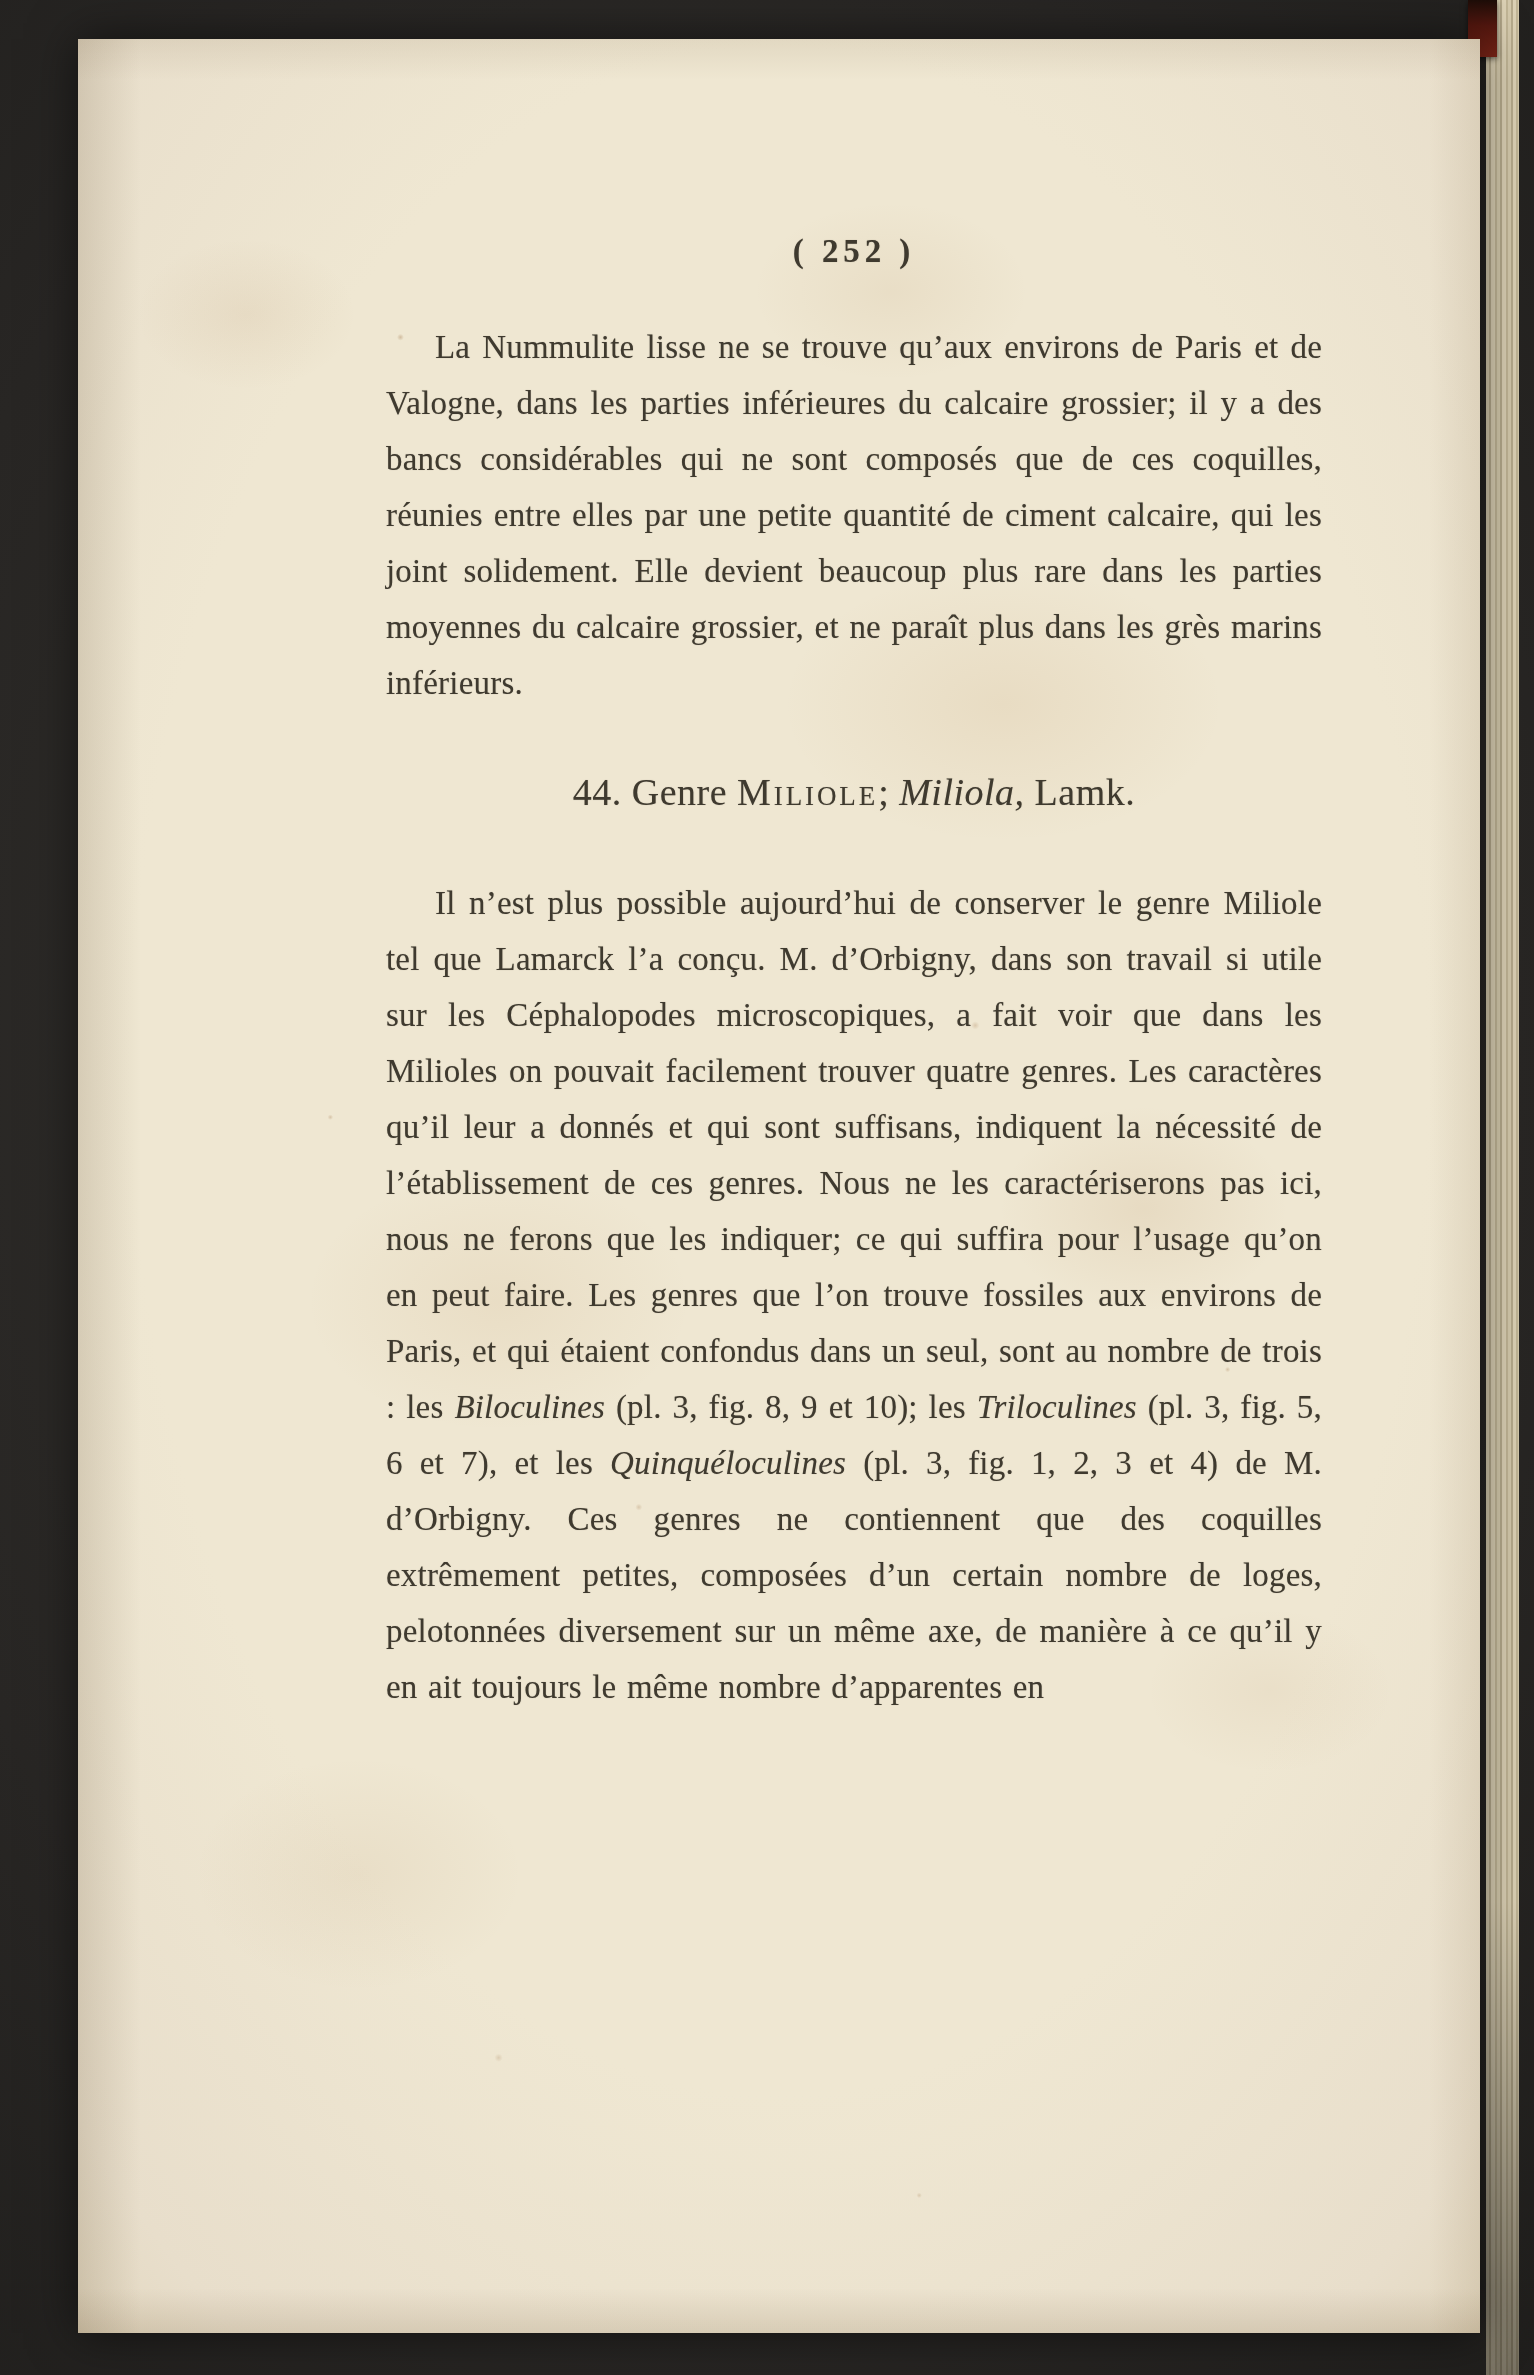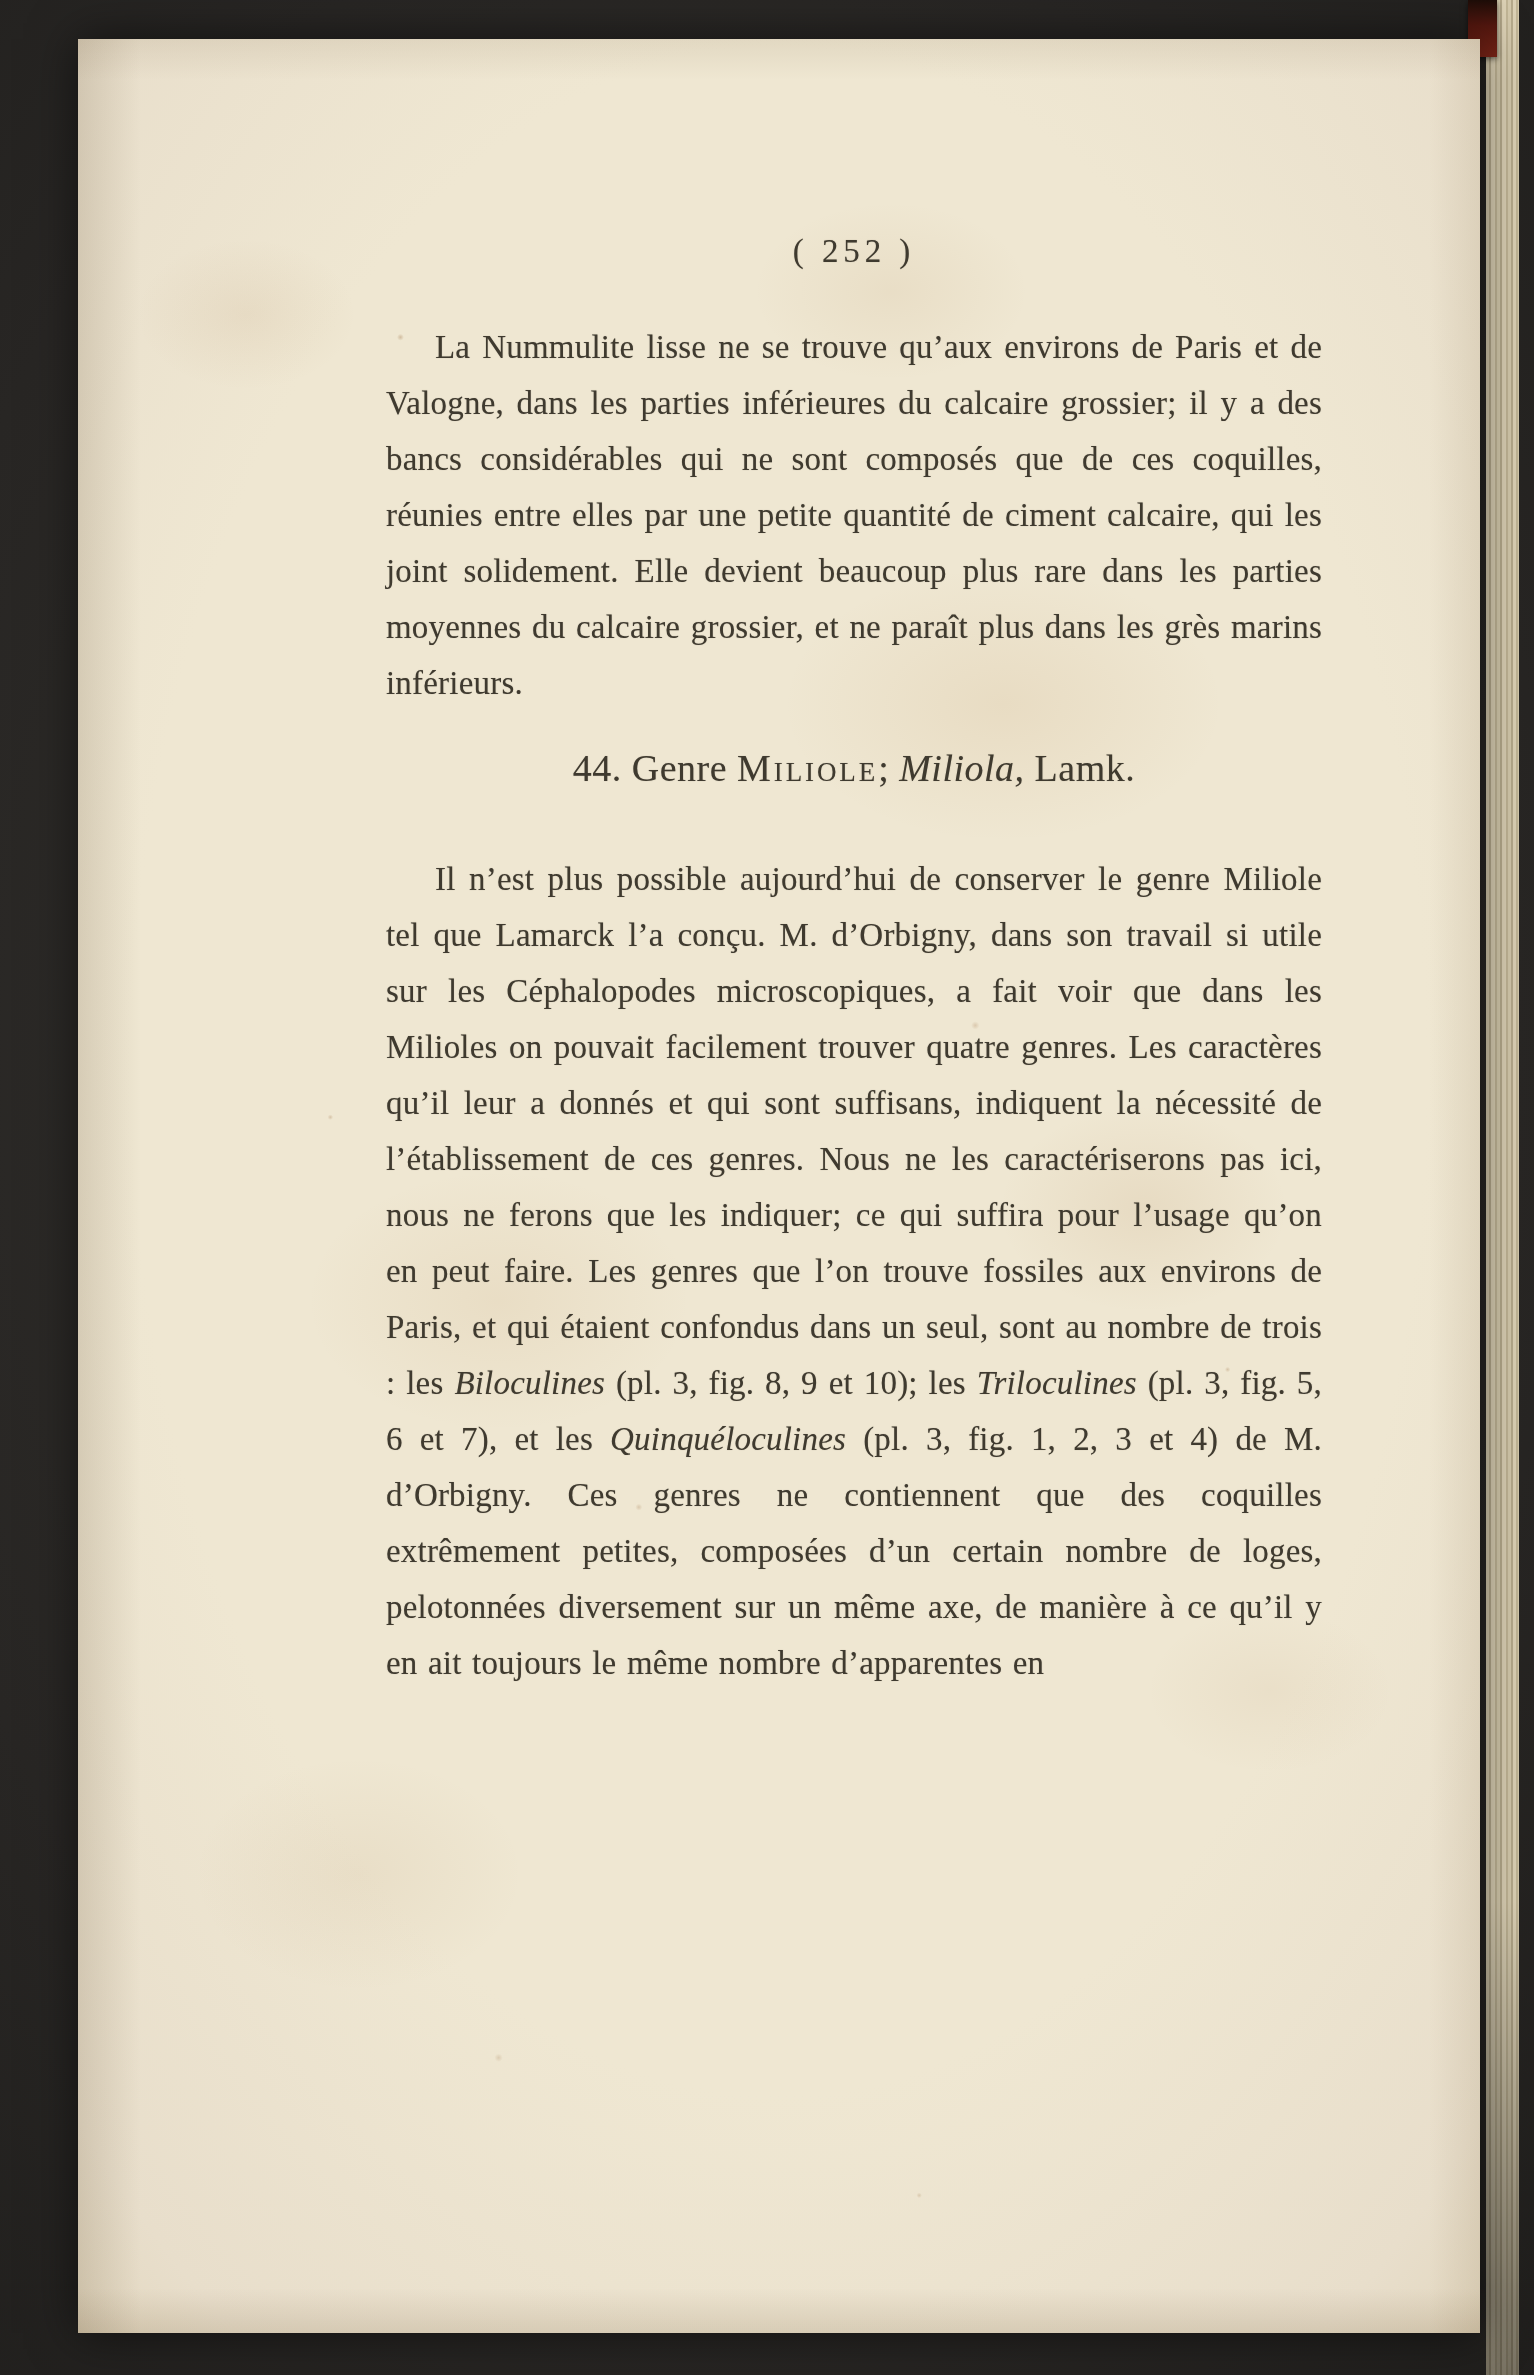--- a/index.html
+++ b/index.html
@@ -101,37 +101,38 @@
     width: 964px;
     color: #3f3a2f;
     text-shadow: 0 0 1px rgba(62,56,45,.35);
   }
 
   .page-number {
     text-align: center;
     font-size: 33px;
     letter-spacing: 4.9px;
     margin: 0 0 49px 0;
+    font-weight: bold;
   }
 
   .body-par {
     font-size: 33px;
     line-height: 56px;
     text-align: justify;
     text-indent: 49px;
     letter-spacing: 0.2px;
     word-spacing: 2px;
     margin: 14px;
   }
 
   .heading {
     text-align: center;
     font-size: 38px;
     letter-spacing: 0.5px;
-    margin: 35px 0 61px 0;
+    margin: 59px 0 61px 0;
     font-family: Liberation Serif, serif;
   }
 
   .seg-normal { font-style: normal; }
   .seg-italic { font-style: italic; }
   .seg-smallcaps {
     font-variant: small-caps;
     letter-spacing: 2.9px;
   }
 </style>

